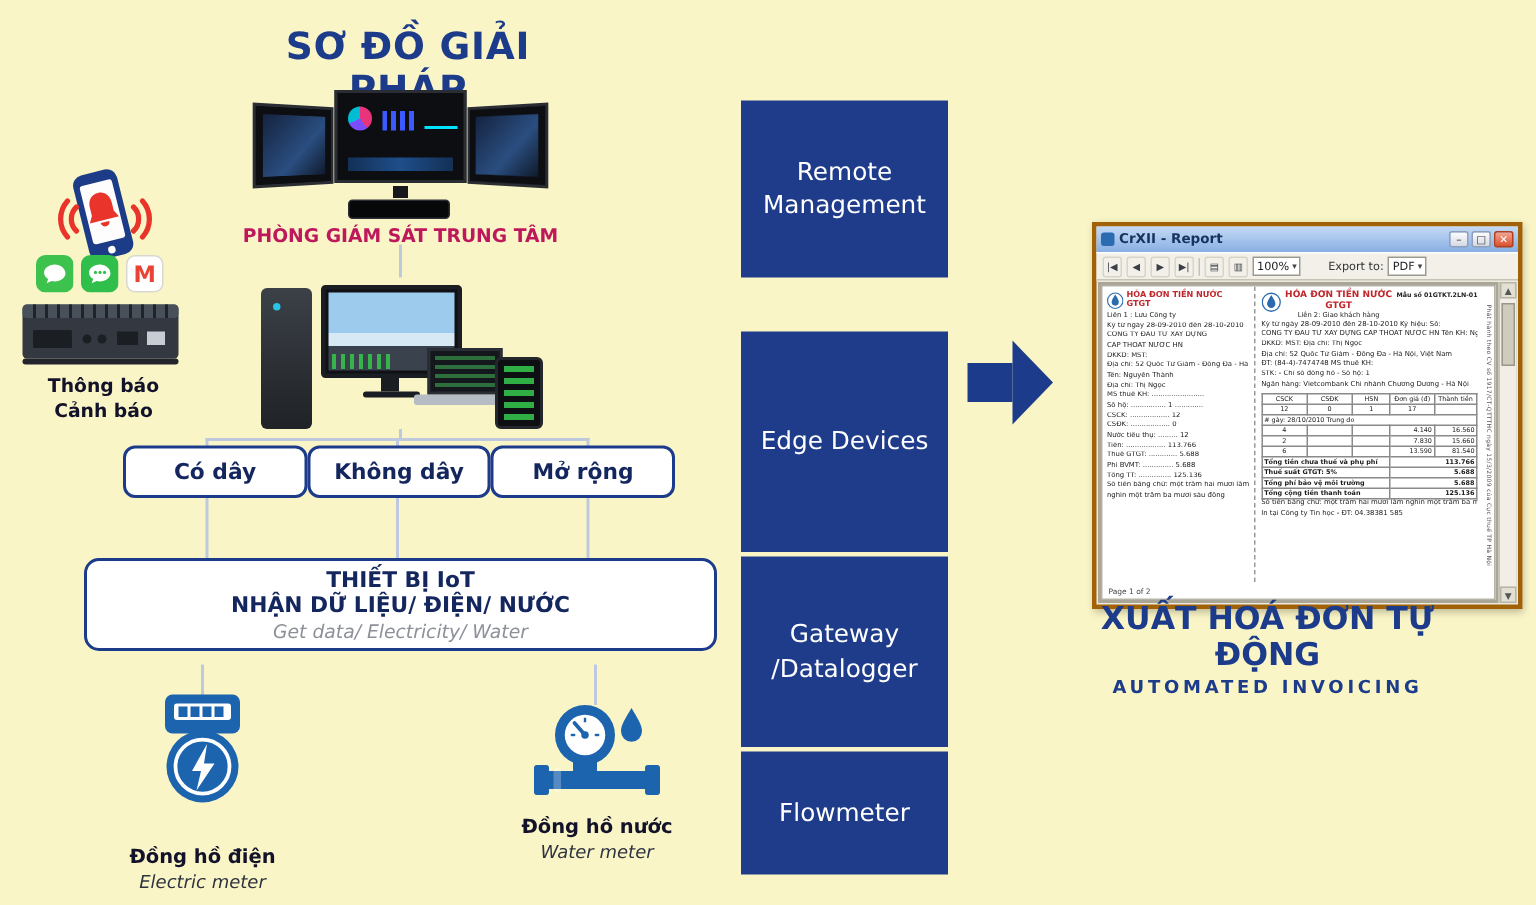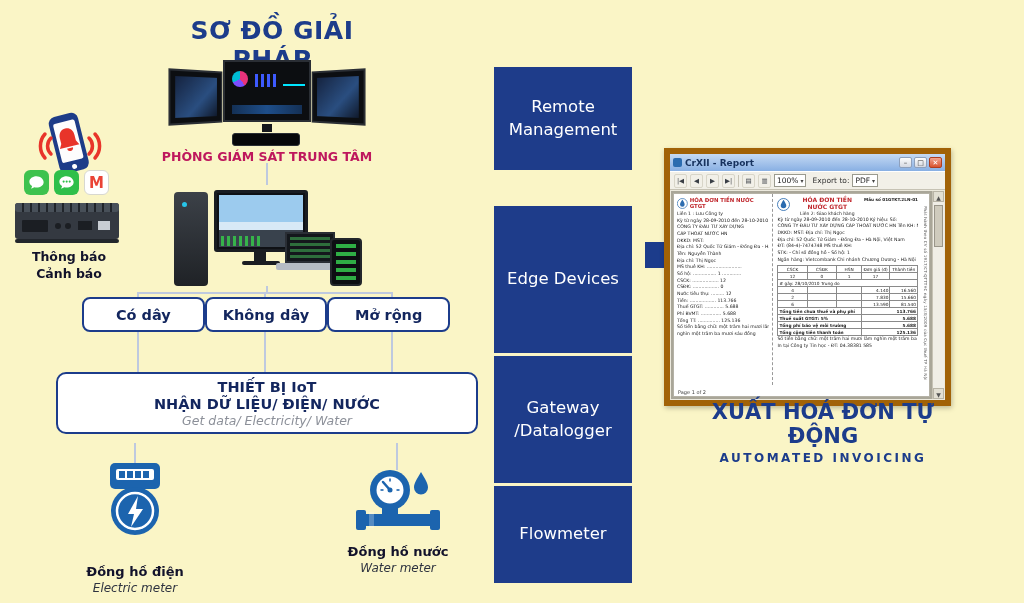--- a/index.html
+++ b/index.html
@@ -82,48 +82,48 @@
   .cap-electric { left: 70px; top: 564px; width: 130px; }
   .cap-water { left: 338px; top: 544px; width: 120px; }
   .cap-main { font-size: 13px; font-weight: bold; color: #12122B; }
   .cap-en { font-size: 12px; font-style: italic; color: #2E3340; margin-top: 2px; }
 
   
   .stack { position: absolute; left: 494px; top: 67px; width: 138px; height: 516px;
     display: flex; flex-direction: column; gap: 3px; }
   .seg { background: #1E3C8A; color: #fff; display: flex; align-items: center; justify-content: center;
     text-align: center; font-size: 16.5px; line-height: 1.35; padding: 0 10px; }
-  .seg-1 { height: 103px; } .seg-2 { height: 147px; margin-top: 33px; } .seg-3 { height: 127px; } .seg-4 { flex: 1; }
+  .seg-1 { height: 118px; } .seg-2 { height: 147px; margin-top: 33px; } .seg-3 { height: 127px; } .seg-4 { flex: 1; }
 
   
   .arrow { position: absolute; left: 645px; top: 227px; width: 57px; height: 56px; }
   .arrow .shaft { position: absolute; left: 0; top: 15px; width: 30px; height: 26px; background: #1C3C8B; }
   .arrow .head { position: absolute; left: 30px; top: 0; width: 0; height: 0;
     border-top: 28px solid transparent; border-bottom: 28px solid transparent; border-left: 27px solid #1C3C8B; }
 
   
-  .rwindow { position: absolute; left: 664px; top: 148px; width: 287px; height: 258px;
-    border: 6px solid #a16207; background: #ECE9DD; box-shadow: 1px 2px 5px rgba(0,0,0,.25); }
+  .rwindow { position: absolute; left: 728px; top: 148px; width: 287px; height: 258px;
+    border: 3px solid #a16207; background: #ECE9DD; box-shadow: 1px 2px 5px rgba(0,0,0,.25); }
   .titlebar { height: 17px; background: linear-gradient(180deg, #C5DAF4, #88AFE3);
     display: flex; align-items: center; gap: 3px; padding: 0 3px; }
   .wicon { width: 9px; height: 9px; background: #2B6CB0; border-radius: 2px; }
   .wtitle { flex: 1; font-size: 9px; font-weight: bold; color: #17325E; white-space: nowrap; overflow: hidden; }
   .wbtns { display: flex; gap: 2px; }
   .wbtn { width: 13px; height: 11px; font-size: 7px; line-height: 10px; text-align: center;
     background: linear-gradient(#FDFDFD, #D5D9E2); border: 1px solid #8EA0BC; border-radius: 2px; color: #333; }
   .wbtn.close { background: linear-gradient(#F2A490, #D9532F); color: #fff; border-color: #B03E1F; }
   .toolbar { height: 19px; display: flex; align-items: center; gap: 3px; padding: 0 4px;
     background: #F2F0E8; border-top: 1px solid #FFF; border-bottom: 1px solid #C6C2B4; }
   .tbtn { height: 14px; min-width: 13px; padding: 0 1px; font-size: 6.5px; line-height: 13px; text-align: center;
     color: #3A3F46; background: #F2F0E8; border: 1px solid #D8D5C8; border-radius: 2px; }
   .tsep { width: 1px; height: 12px; background: #C6C2B4; }
   .zoombox, .pdfbox { height: 13px; background: #fff; border: 1px solid #9A9A8E; font-size: 7.5px;
     display: flex; align-items: center; gap: 2px; padding: 0 2px; color: #222; }
   .dd { font-size: 6px; color: #444; }
-  .exportlabel { font-size: 7.5px; color: #333; margin-left: 3px; }
+  .exportlabel { font-size: 7.5px; color: #333; margin-left: 15px; }
   .content { position: absolute; top: 37px; left: 1px; right: 1px; bottom: 1px; background: #A9A698; }
   .vscroll { position: absolute; right: 0; top: 0; bottom: 0; width: 12px; background: #F0EEE6;
     border-left: 1px solid #C6C2B4; }
   .sarrow { position: absolute; left: 0; width: 11px; height: 11px; font-size: 6px; line-height: 11px;
     text-align: center; color: #555; background: #E2DFD3; border: 1px solid #B8B4A6; }
   .sarrow.up { top: 0; } .sarrow.down { bottom: 0; }
   .sthumb { position: absolute; left: 1px; top: 14px; width: 9px; height: 42px;
     background: #CFCBBD; border: 1px solid #9A968A; }
   .rpage { position: absolute; left: 2px; top: 2px; right: 14px; bottom: 2px; background: #fff;
     border: 1px solid #B5B2A6; overflow: hidden; }
@@ -140,21 +140,21 @@
   .inv-table { width: 100%; border-collapse: collapse; margin-top: 2px; }
   .inv-table th, .inv-table td { border: 0.5px solid #8A8A8A; font-size: 4.3px; padding: 0.5px 1px;
     color: #1A1A1A; font-weight: normal; }
   .inv-table .r { text-align: right; } .inv-table .c { text-align: center; }
   .tot td { font-weight: bold; }
   .sidenote { position: absolute; right: 1px; top: 12px; writing-mode: vertical-rl; font-size: 4px;
     color: #555; letter-spacing: .2px; }
   .pfooter { position: absolute; left: 4px; bottom: 1px; font-size: 5px; color: #444; }
 
   
-  .result-caption { position: absolute; left: 676px; top: 400px; width: 294px; text-align: center; color: #1C3C8B; }
+  .result-caption { position: absolute; left: 698px; top: 400px; width: 294px; text-align: center; color: #1C3C8B; }
   .result-line1 { font-size: 21px; font-weight: bold; }
   .result-line2 { font-size: 12px; font-weight: bold; letter-spacing: 2.5px; margin-top: 3px; }
 </style>
 </head>
 <body>
 
 <div class="canvas">
 
   <div class="page-title">SƠ ĐỒ GIẢI PHÁP</div>
 

